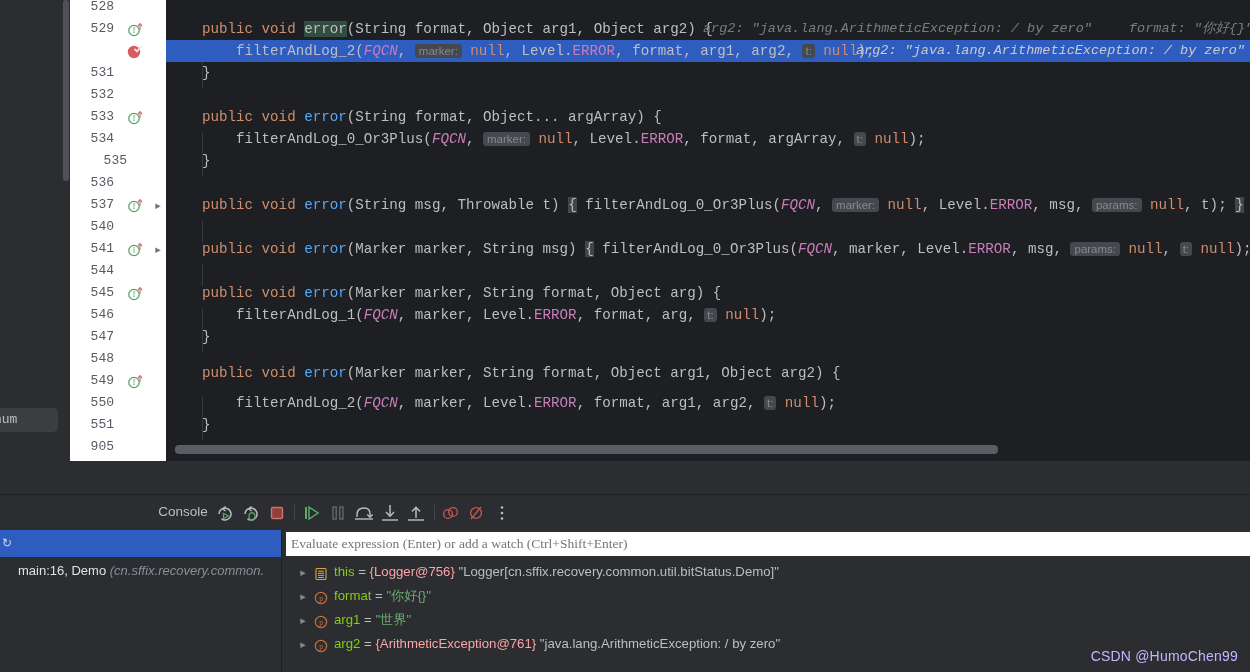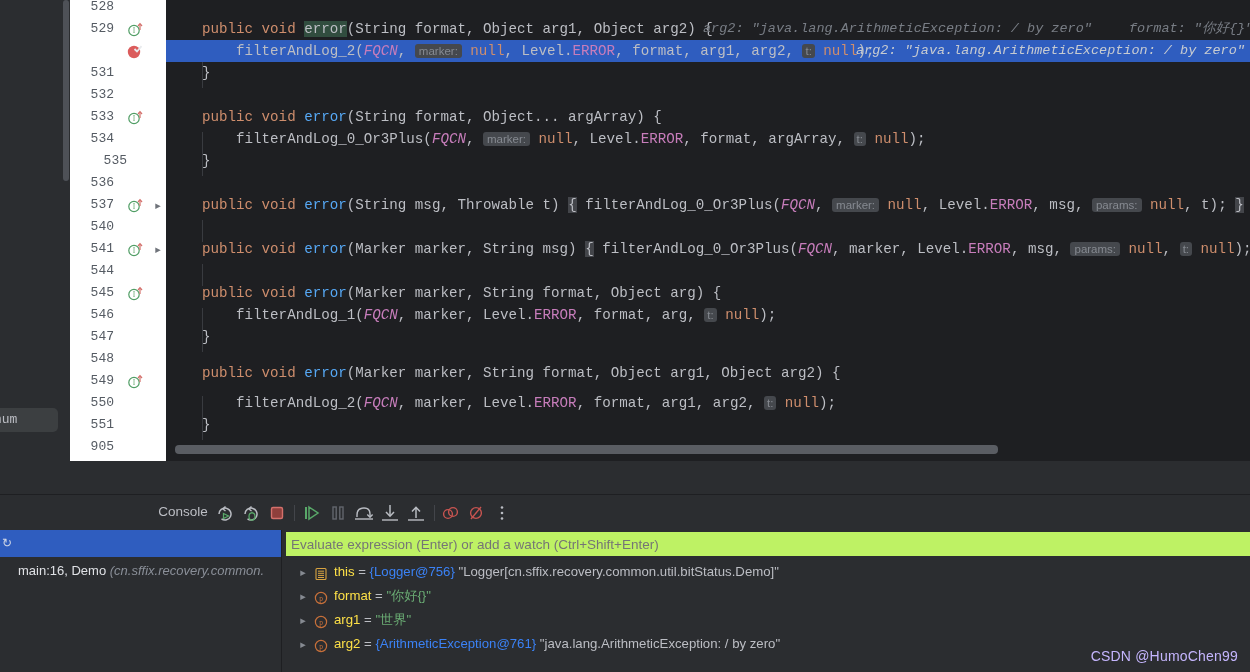--- a/index.html
+++ b/index.html
@@ -161,38 +161,38 @@
   .vars-col {
     position: absolute; left: 282px; top: 35px; right: 0; height: 142px;
     background: #2b2d30;
   }
   .eval-bar {
     position: absolute; left: 0; top: 0; right: 0; height: 28px;
     background: #2b2d30;
   }
   .eval-input {
     position: absolute; left: 4px; top: 2px; right: 0; height: 24px;
-    background: #bef264; border: none; outline: none;
+    background: #ffffff; border: none; outline: none;
     color: #6f737a; font-size: 13.5px;
-    font-family: Liberation Sans, sans-serif;
+    font-family: Liberation Serif, serif;
     padding-left: 5px;
   }
   .var-row {
     position: absolute; left: 0; right: 0; height: 24px; line-height: 24px;
     font-size: 13.2px; white-space: nowrap; overflow: hidden;
   }
   .var-arrow {
     position: absolute; left: 14px; top: 0; width: 14px; line-height: 24px;
     text-align: center; color: #868a91; font-size: 11px;
   }
   .var-icon { position: absolute; left: 32px; top: 5px; width: 14px; height: 14px; }
   .var-text { position: absolute; left: 52px; top: 0; line-height: 24px; }
-  .v-name { color: #fde047; }
+  .v-name { color: #84cc16; }
   .v-eq   { color: #bcbec4; }
-  .v-ref  { color: #3b82f6; }
+  .v-ref  { color: #fca5a5; }
   .v-str  { color: #6aab73; }
   .v-strw { color: #bcbec4; }
 
   .watermark {
     position: absolute; right: 12px; bottom: 8px;
     font-size: 14px; color: #c4b5fd; letter-spacing: 0.2px;
   }
 </style>
 </head>
 <body>

